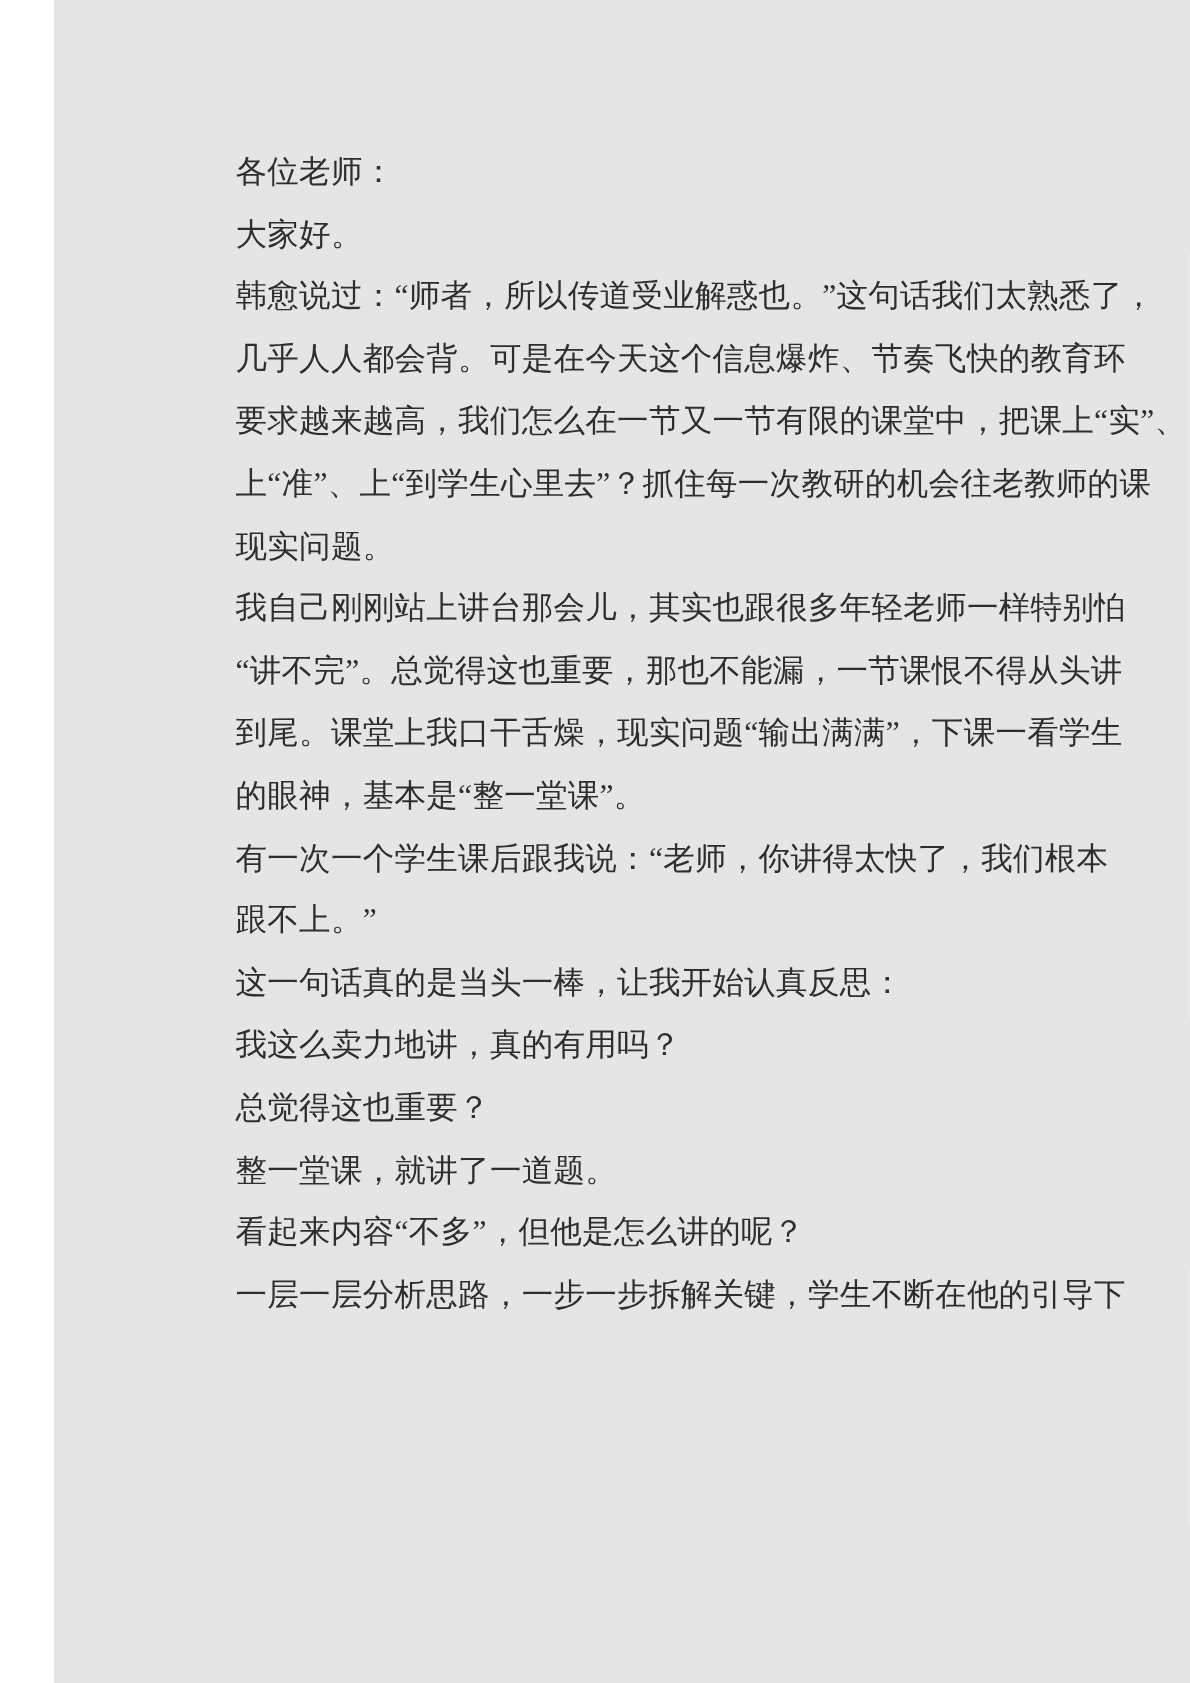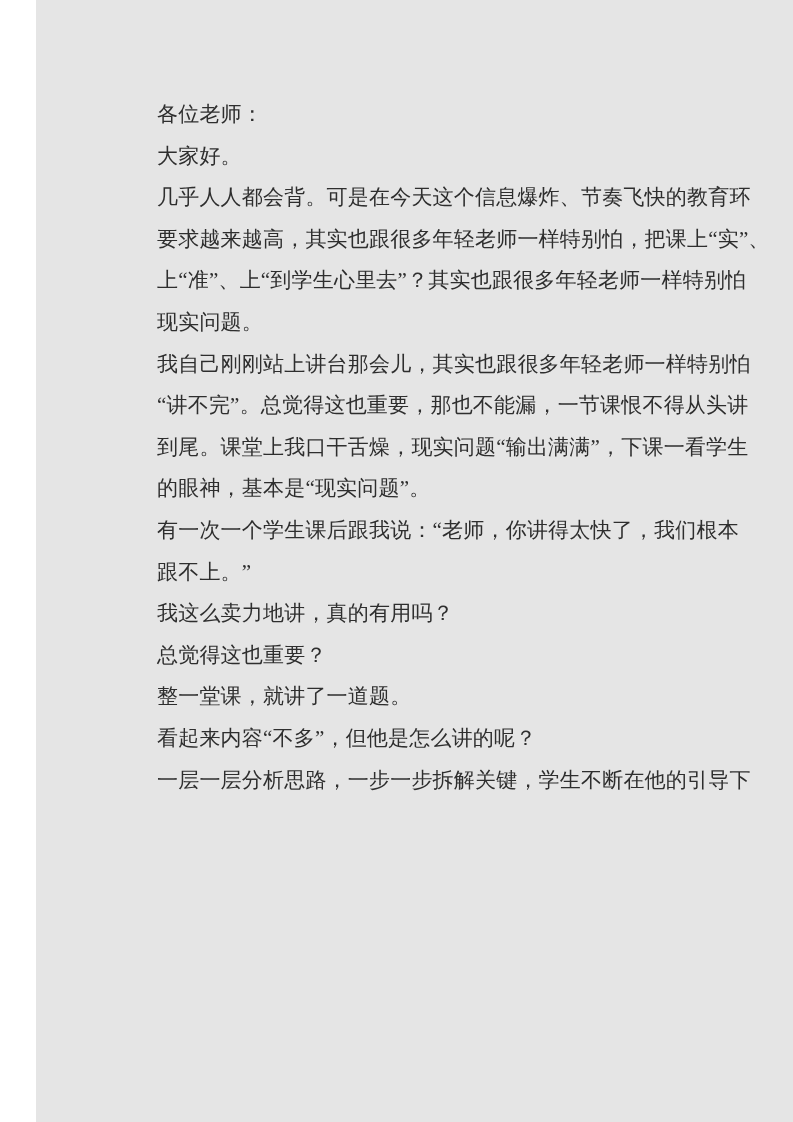--- a/index.html
+++ b/index.html
@@ -31,29 +31,31 @@
     letter-spacing: 0.2px;
   }
 </style>
 </head>
 <body>
 
 <div class="page">
   <div class="text-block">
     <div class="line">各位老师：</div>
     <div class="line">大家好。</div>
+    <div class="line">韩愈说过：“师者，所以传道受业解惑也。”这句话我们太熟悉了，</div>
     <div class="line">几乎人人都会背。可是在今天这个信息爆炸、节奏飞快的教育环</div>
-    <div class="line">要求越来越高，其实也跟很多年轻老师一样特别怕，把课上“实”、</div>
-    <div class="line">上“准”、上“到学生心里去”？其实也跟很多年轻老师一样特别怕</div>
+    <div class="line">要求越来越高，我们怎么在一节又一节有限的课堂中，把课上“实”、</div>
+    <div class="line">上“准”、上“到学生心里去”？抓住每一次教研的机会往老教师的课</div>
     <div class="line">现实问题。</div>
     <div class="line">我自己刚刚站上讲台那会儿，其实也跟很多年轻老师一样特别怕</div>
     <div class="line">“讲不完”。总觉得这也重要，那也不能漏，一节课恨不得从头讲</div>
     <div class="line">到尾。课堂上我口干舌燥，现实问题“输出满满”，下课一看学生</div>
-    <div class="line">的眼神，基本是“现实问题”。</div>
+    <div class="line">的眼神，基本是“整一堂课”。</div>
     <div class="line">有一次一个学生课后跟我说：“老师，你讲得太快了，我们根本</div>
     <div class="line">跟不上。”</div>
+    <div class="line">这一句话真的是当头一棒，让我开始认真反思：</div>
     <div class="line">我这么卖力地讲，真的有用吗？</div>
     <div class="line">总觉得这也重要？</div>
     <div class="line">整一堂课，就讲了一道题。</div>
     <div class="line">看起来内容“不多”，但他是怎么讲的呢？</div>
     <div class="line">一层一层分析思路，一步一步拆解关键，学生不断在他的引导下</div>
   </div>
 </div>
 
 </body></html>

